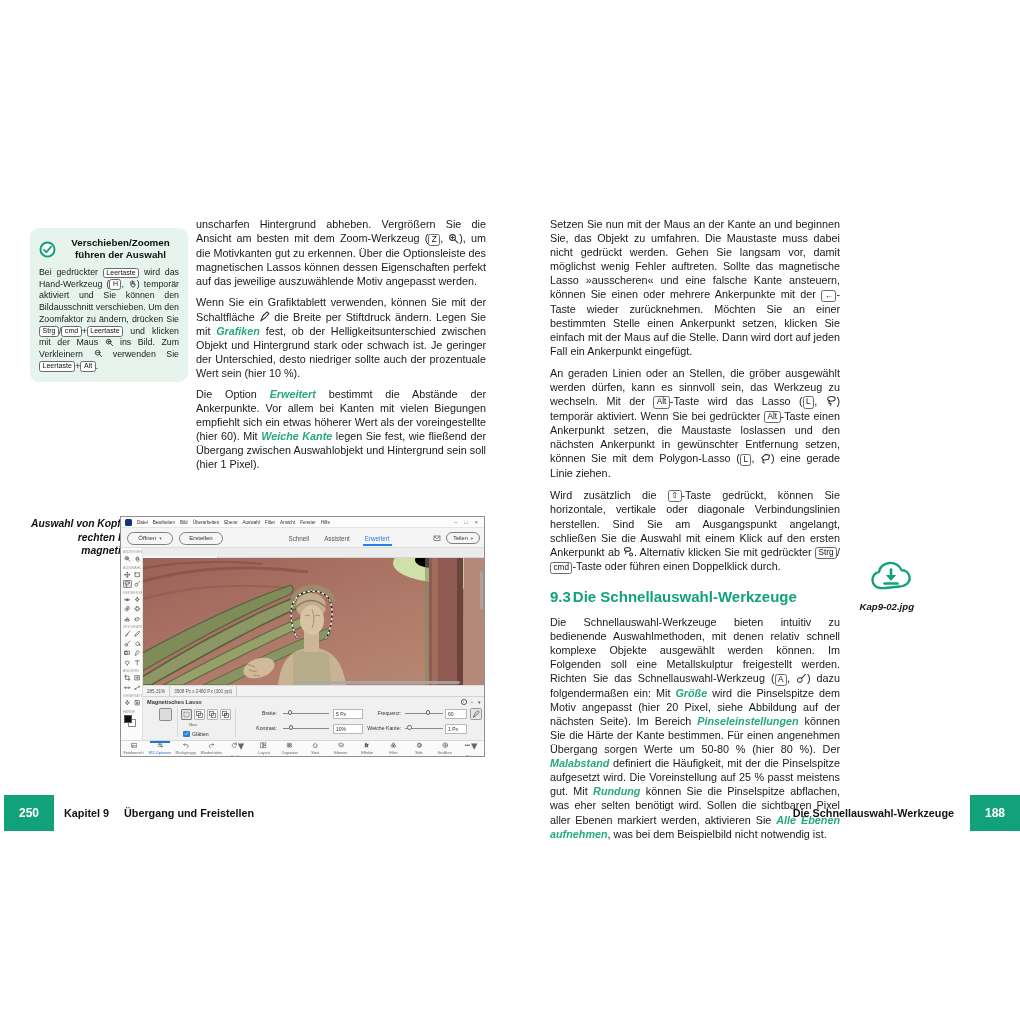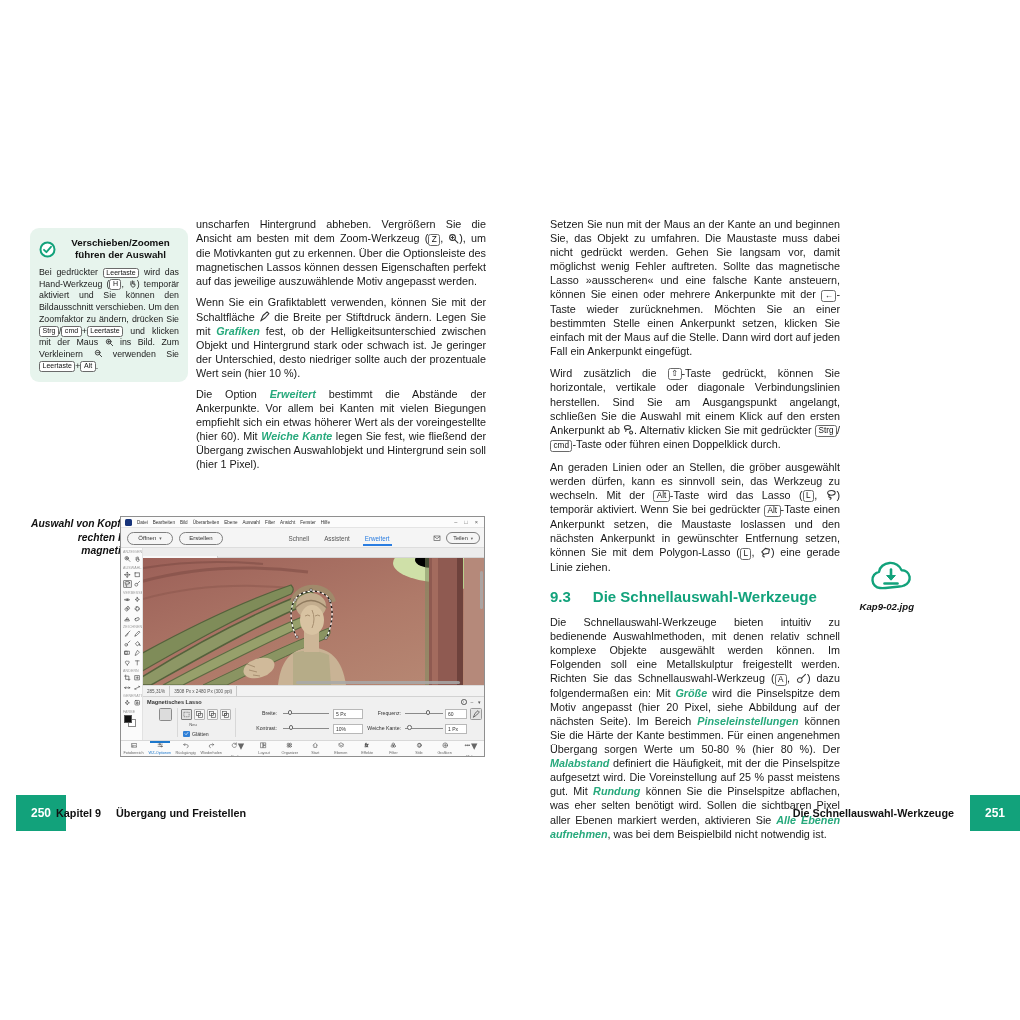--- a/index.html
+++ b/index.html
@@ -9,21 +9,21 @@
   
   .textcol{position:absolute;font-size:10.8px;line-height:14.05px;text-align:justify;color:#191919;}
   .textcol p{margin:0 0 7.5px 0;}
   .term{color:var(--term);font-style:italic;font-weight:600;}
   .kbd{display:inline-block;border:1px solid #6a6a6a;border-radius:2.5px;background:#fff;
        padding:0 2.5px;font-size:.76em;line-height:1.25;vertical-align:.06em;white-space:nowrap;color:#111;}
   .ric{display:inline-block;width:1em;height:1em;vertical-align:-.14em;}
   .ric path,.ric circle,.ric ellipse,.ric rect,.ric line{fill:none;stroke:#333;stroke-width:1.2;
        stroke-linecap:round;stroke-linejoin:round;}
   .sechead{font-size:15px;font-weight:bold;color:var(--acc);margin:14px 0 9px 0;text-align:left;line-height:18px;}
-  .sechead .num{margin-right:22px;}
+  .sechead .num{margin-right:2px;}
   
   .tip{position:absolute;left:30px;top:228px;width:158px;background:#e7f4ed;border-radius:9px;
        padding:9px 9px 10px 9px;box-sizing:border-box;}
   .tip-head{display:flex;align-items:center;gap:6px;margin-bottom:6px;}
   .tip-title{flex:1;font-weight:bold;font-size:9.8px;line-height:12px;color:#101010;text-align:center;}
   .tip-body{font-size:8.8px;line-height:11.7px;text-align:justify;color:#1b1b1b;}
   .tip-body .kbd{font-size:.8em;}
   
   .caption{position:absolute;left:28px;top:517px;width:158px;text-align:right;
            font-style:italic;font-weight:600;font-size:10.3px;line-height:13.6px;color:#111;}
@@ -147,32 +147,32 @@
           <path d="M2 11l2.5-6L9 1l2 2-4 4.5L2 11z"></path>
         </svg> die Breite per Stiftdruck ändern. Legen Sie mit <span class="term">Grafiken</span> fest, ob der Helligkeitsunterschied zwischen Objekt und Hintergrund stark oder schwach ist. Je geringer der Unterschied, desto niedriger sollte auch der prozentuale Wert sein (hier 10 %).</p>
       <p>Die Option <span class="term">Erweitert</span> bestimmt die Abstände der Ankerpunkte. Vor allem bei Kanten mit vielen Biegungen empfiehlt sich ein etwas höherer Wert als der voreingestellte (hier 60). Mit <span class="term">Weiche Kante</span> legen Sie fest, wie fließend der Übergang zwischen Auswahlobjekt und Hintergrund sein soll (hier 1 Pixel).</p>
     </div>
 
   <div class="caption">Auswahl von Kopf und Hals der rechten Figur mit dem magnetischen Lasso.</div>
 
   <div class="textcol" style="left:550px;top:217px;width:290px;">
     <div id="rc1">
         <p>Setzen Sie nun mit der Maus an der Kante an und beginnen Sie, das Objekt zu umfahren. Die Maustaste muss dabei nicht gedrückt werden. Gehen Sie langsam vor, damit möglichst wenig Fehler auftreten. Sollte das magnetische Lasso »ausscheren« und eine falsche Kante ansteuern, können Sie einen oder mehrere Ankerpunkte mit der <span class="kbd">←</span>-Taste wieder zurücknehmen. Möchten Sie an einer bestimmten Stelle einen Ankerpunkt setzen, klicken Sie einfach mit der Maus auf die Stelle. Dann wird dort auf jeden Fall ein Ankerpunkt eingefügt.</p>
-        <p>Wird zusätzlich die <span class="kbd">⇧</span>-Taste gedrückt, können Sie horizontale, vertikale oder diagonale Verbindungslinien herstellen. Sind Sie am Ausgangspunkt angelangt, schließen Sie die Auswahl mit einem Klick auf den ersten Ankerpunkt ab <svg viewBox="0 0 12 12" class="ric">
-            <ellipse cx="5" cy="3.8" rx="3.4" ry="2.2"></ellipse>
-            <path d="M3.6 5.8L3 8.2"></path>
-            <circle cx="9" cy="9.5" r="1.7"></circle>
-          </svg>. Alternativ klicken Sie mit gedrückter <span class="kbd">Strg</span>/<span class="kbd">cmd</span>-Taste oder führen einen Doppelklick durch.</p>
         <p>An geraden Linien oder an Stellen, die gröber ausgewählt werden dürfen, kann es sinnvoll sein, das Werkzeug zu wechseln. Mit der <span class="kbd">Alt</span>-Taste wird das Lasso (<span class="kbd">L</span>, <svg viewBox="0 0 12 12" class="ric">
             <ellipse cx="6" cy="4.3" rx="4.2" ry="2.6"></ellipse>
             <path d="M4 6.7c-1.5 1-1 2.6.5 2.6S6 11 4.5 11.5"></path>
           </svg>) temporär aktiviert. Wenn Sie bei gedrückter <span class="kbd">Alt</span>-Taste einen Ankerpunkt setzen, die Maustaste loslassen und den nächsten Ankerpunkt in gewünschter Entfernung setzen, können Sie mit dem Polygon-Lasso (<span class="kbd">L</span>, <svg viewBox="0 0 12 12" class="ric">
             <path d="M2 5.5L6 1.5l4.5 1-1 4.5L4 8z"></path>
             <path d="M4 8c-1.5 1-1 3 .8 3"></path>
           </svg>) eine gerade Linie ziehen.</p>
+        <p>Wird zusätzlich die <span class="kbd">⇧</span>-Taste gedrückt, können Sie horizontale, vertikale oder diagonale Verbindungslinien herstellen. Sind Sie am Ausgangspunkt angelangt, schließen Sie die Auswahl mit einem Klick auf den ersten Ankerpunkt ab <svg viewBox="0 0 12 12" class="ric">
+            <ellipse cx="5" cy="3.8" rx="3.4" ry="2.2"></ellipse>
+            <path d="M3.6 5.8L3 8.2"></path>
+            <circle cx="9" cy="9.5" r="1.7"></circle>
+          </svg>. Alternativ klicken Sie mit gedrückter <span class="kbd">Strg</span>/<span class="kbd">cmd</span>-Taste oder führen einen Doppelklick durch.</p>
       </div>
     <div class="sechead">
       <span class="num">9.3</span><span>Die Schnellauswahl-Werkzeuge</span>
     </div>
     <div id="rc2">
         <p>Die Schnellauswahl-Werkzeuge bieten intuitiv zu bedienende Auswahlmethoden, mit denen relativ schnell komplexe Objekte ausgewählt werden können. Im Folgenden soll eine Metallskulptur freigestellt werden. Richten Sie das Schnellauswahl-Werkzeug (<span class="kbd">A</span>, <svg viewBox="0 0 12 12" class="ric">
             <circle cx="4.2" cy="7.8" r="2.6" stroke-dasharray="1.3 1.1"></circle>
             <path d="M6 6l4.5-4.5"></path>
           </svg>) dazu folgendermaßen ein: Mit <span class="term">Größe</span> wird die Pinselspitze dem Motiv angepasst (hier 20 Pixel, siehe Abbildung auf der nächsten Seite). Im Bereich <span class="term">Pinseleinstellungen</span> können Sie die Härte der Kante bestimmen. Für einen angenehmen Übergang sorgen Werte um 50-80 % (hier 80 %). Der <span class="term">Malabstand</span> definiert die Häufigkeit, mit der die Pinselspitze aufgesetzt wird. Die Voreinstellung auf 25 % passt meistens gut. Mit <span class="term">Rundung</span> können Sie die Pinselspitze abflachen, was eher selten benötigt wird. Sollen die sichtbaren Pixel aller Ebenen markiert werden, aktivieren Sie <span class="term">Alle Ebenen aufnehmen</span>, was bei dem Beispielbild nicht notwendig ist.</p>
       </div>
@@ -181,29 +181,29 @@
   <div class="dl">
     <svg width="46" height="34" viewBox="0 0 46 34">
       <path d="M12 27 a8.2 8.2 0 0 1 -1-16.2 a11.5 10 0 0 1 22.5 -1.6 a7.8 7.8 0 0 1 2.5 15.3 q-2 .9-4.5 1 l-14 1.5 q-3.5.3-5.5 0z" fill="#fff" stroke="#12a27b" stroke-width="2.4" stroke-linejoin="round"></path>
       <path d="M23 8.5v9.5" stroke="#12a27b" stroke-width="2.6" stroke-linecap="round"></path>
       <path d="M18.6 14.5l4.4 4.6 4.4-4.6z" fill="#12a27b" stroke="#12a27b" stroke-width="1" stroke-linejoin="round"></path>
       <path d="M16.5 22.5h13" stroke="#12a27b" stroke-width="2.6" stroke-linecap="round"></path>
     </svg>
     <div class="dl-label">Kap9-02.jpg</div>
   </div>
 
-  <div class="pagebox" style="left:16px;text-align:right;">250</div>
-  <div class="foottext" style="left:56px;">
+  <div class="pagebox" style="left:4px;text-align:right;">250</div>
+  <div class="foottext" style="left:64px;">
     <span>Kapitel 9</span>
     <span>Übergang und Freistellen</span>
   </div>
   <div class="foottext" style="right:66px;">
     <span>Die Schnellauswahl-Werkzeuge</span>
   </div>
-  <div class="pagebox" style="left:970px;">251</div>
+  <div class="pagebox" style="left:970px;">188</div>
 
   <div class="pse">
 
     <div class="menubar">
       <div class="pselogo"></div>
       <div id="pse-menus" style="display:flex;">
           <span class="menu-item">Datei</span>
           <span class="menu-item">Bearbeiten</span>
           <span class="menu-item">Bild</span>
           <span class="menu-item">Überarbeiten</span>

